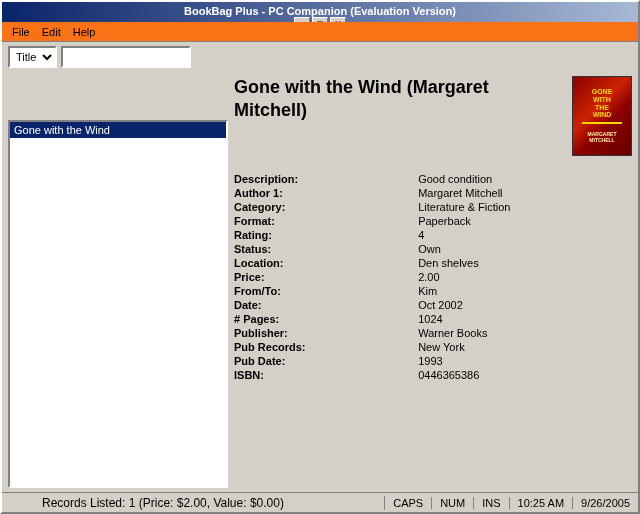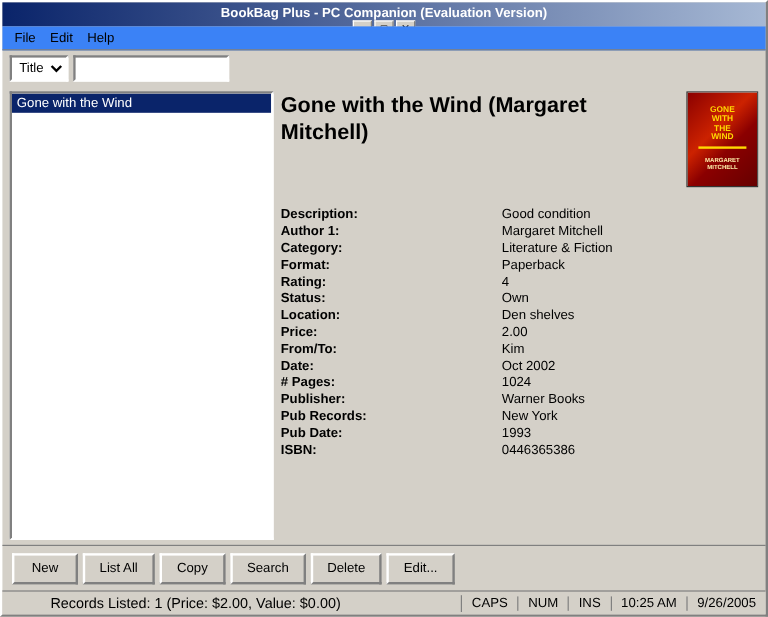--- a/index.html
+++ b/index.html
@@ -41,21 +41,21 @@
       display: flex;
       align-items: center;
       justify-content: center;
       cursor: pointer;
       color: black;
       line-height: 1;
     }
 
     
     .menu-bar {
-      background: #3b82f6;
+      background: #f97316;
       border-bottom: 1px solid #808080;
       padding: 2px 4px;
       display: flex;
       gap: 0px;
       height: 20px;
       align-items: center;
     }
     .menu-item {
       padding: 2px 6px;
       cursor: pointer;
@@ -98,20 +98,21 @@
     }
 
     
     .list-panel {
       width: 220px;
       border: 2px solid;
       border-color: #808080 #ffffff #ffffff #808080;
       background: white;
       overflow-y: auto;
       flex-shrink: 0;
+      margin-top: 44px;
     }
     .list-item {
       padding: 2px 4px;
       font-size: 11px;
       cursor: pointer;
     }
     .list-item.selected {
       background: #0a246a;
       color: white;
     }
@@ -361,28 +362,20 @@
             <div class="field-value">1993</div>
           </div>
           <div class="field-row">
             <div class="field-label">ISBN:</div>
             <div class="field-value">0446365386</div>
           </div>
         </div>
     </div>
   </div>
 
-  <div class="button-bar">
-    <button class="win-button">New</button>
-    <button class="win-button">List All</button>
-    <button class="win-button">Copy</button>
-    <button class="win-button">Search</button>
-    <button class="win-button">Delete</button>
-    <button class="win-button">Edit...</button>
-  </div>
 
   <div class="status-bar">
     <div class="status-left">Records Listed: 1  (Price: $2.00, Value: $0.00)</div>
     <div class="status-right">
       <div class="status-segment">CAPS</div>
       <div class="status-segment">NUM</div>
       <div class="status-segment">INS</div>
       <div class="status-segment">10:25 AM</div>
       <div class="status-segment">9/26/2005</div>
     </div>

